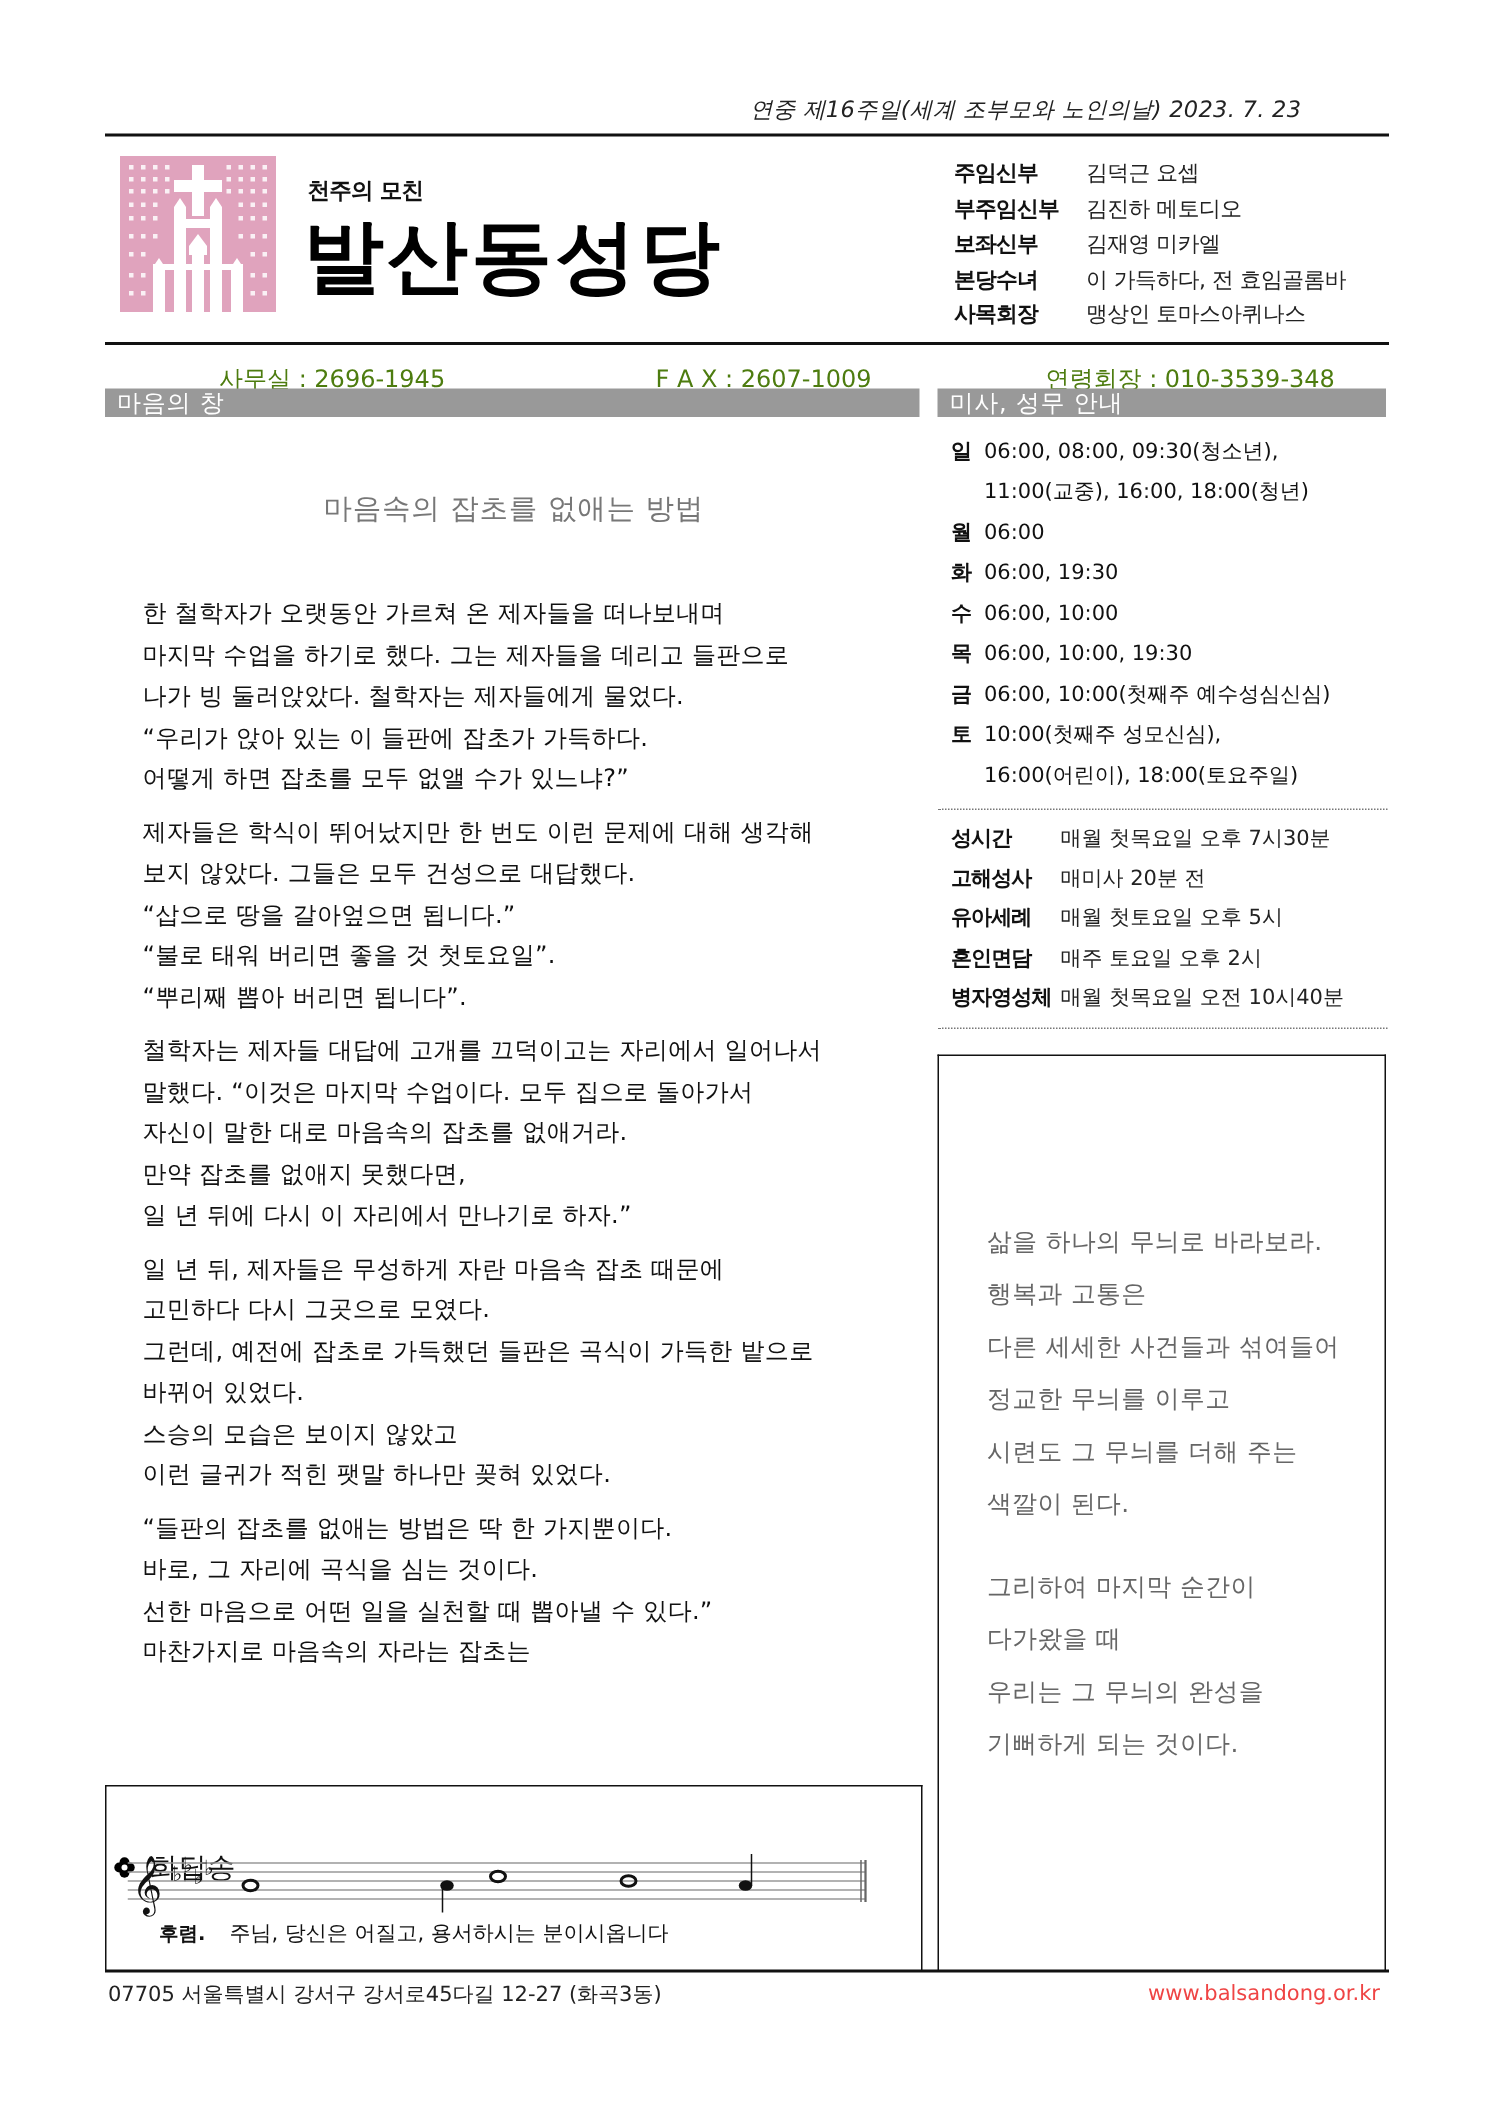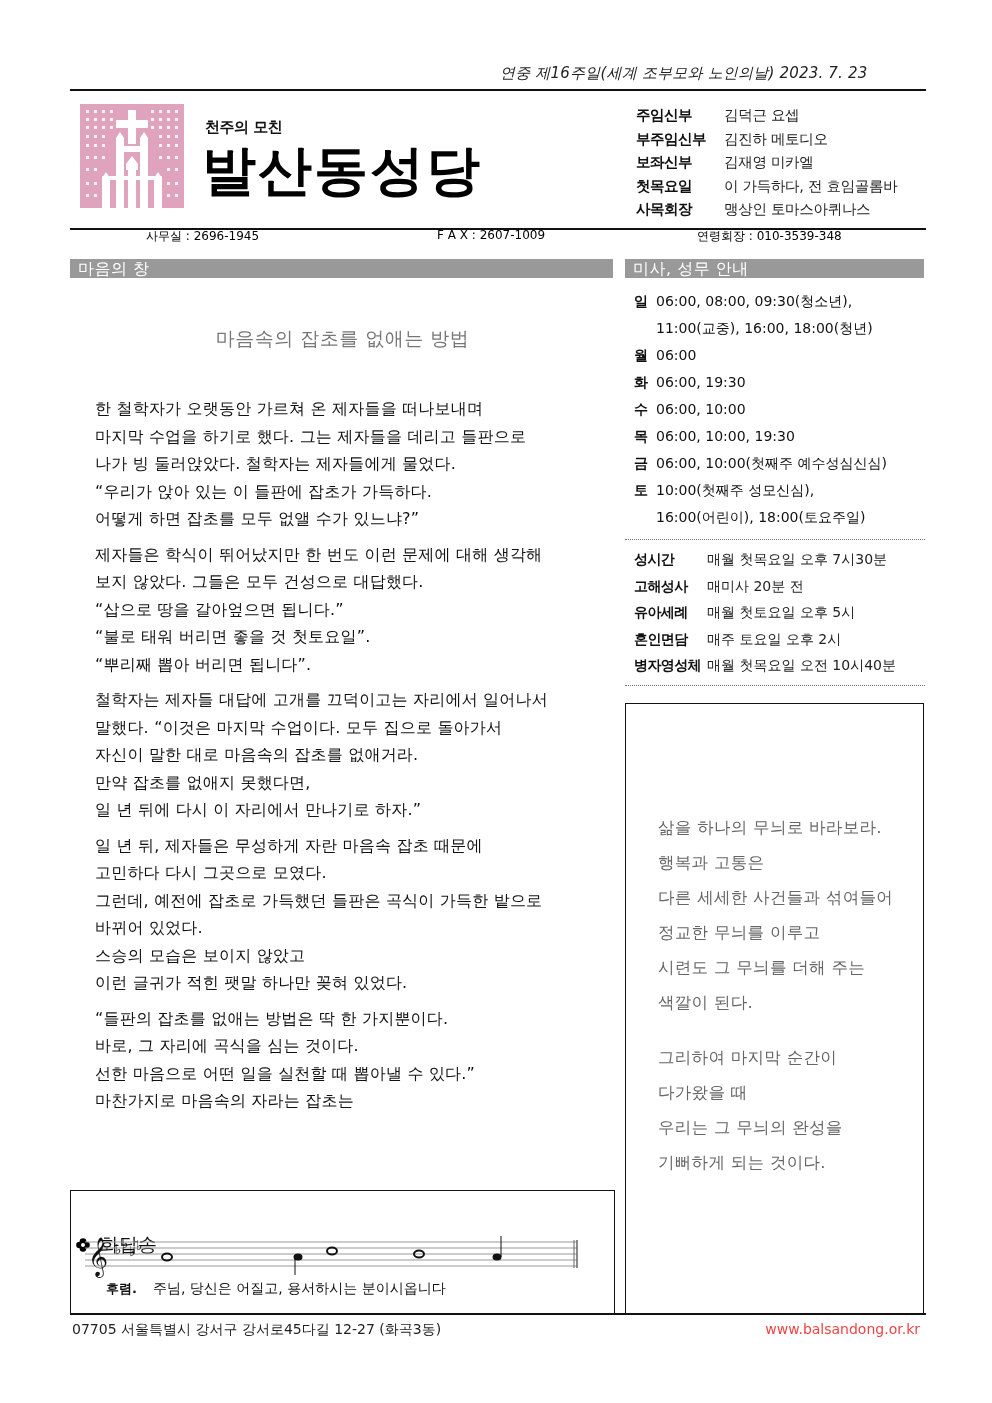--- a/index.html
+++ b/index.html
@@ -21,21 +21,21 @@
 
   
   #staff { left: 636px; top: 104px; width: 290px; }
   .staff-row { display: flex; height: 23.5px; align-items: center; font-size: 14.5px; }
   .staff-role { width: 88px; font-weight: bold; letter-spacing: -0.5px; }
   .staff-name { color: #222; letter-spacing: -0.3px; white-space: nowrap; }
 
   #rule-mid { left: 70px; top: 228px; width: 856px; height: 2px; background: #111; }
 
   
-  .contact { top: 228px; font-size: 12px; color: #000000; }
+  .contact { top: 243px; font-size: 16px; color: #4d7c0f; }
   #contact-office { left: 146px; }
   #contact-fax { left: 437px; }
   #contact-president { left: 697px; }
 
   
   .bar { top: 259px; height: 19px; background: #999999; color: #fff; font-size: 16px; line-height: 19px; padding-left: 8px; letter-spacing: 0.5px; }
   #bar-left { left: 70px; width: 543px; }
   #bar-right { left: 625px; width: 299px; }
 
   
@@ -176,21 +176,21 @@
   </div>
   <div class="staff-row">
     <span class="staff-role">부주임신부</span>
     <span class="staff-name">김진하 메토디오</span>
   </div>
   <div class="staff-row">
     <span class="staff-role">보좌신부</span>
     <span class="staff-name">김재영 미카엘</span>
   </div>
   <div class="staff-row">
-    <span class="staff-role">첫목요일</span>
+    <span class="staff-role">본당수녀</span>
     <span class="staff-name">이 가득하다, 전 효임골롬바</span>
   </div>
   <div class="staff-row">
     <span class="staff-role">사목회장</span>
     <span class="staff-name">맹상인 토마스아퀴나스</span>
   </div>
 </div>
 
 <div class="abs" id="rule-mid"></div>
 

